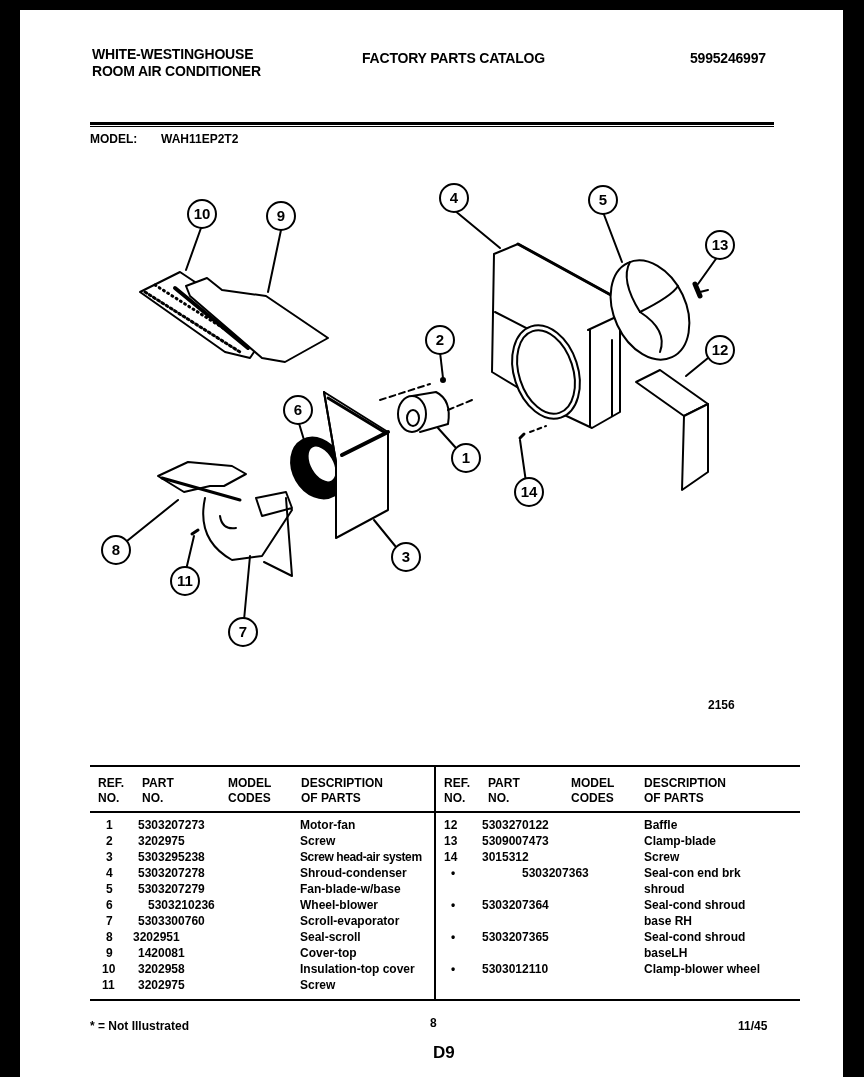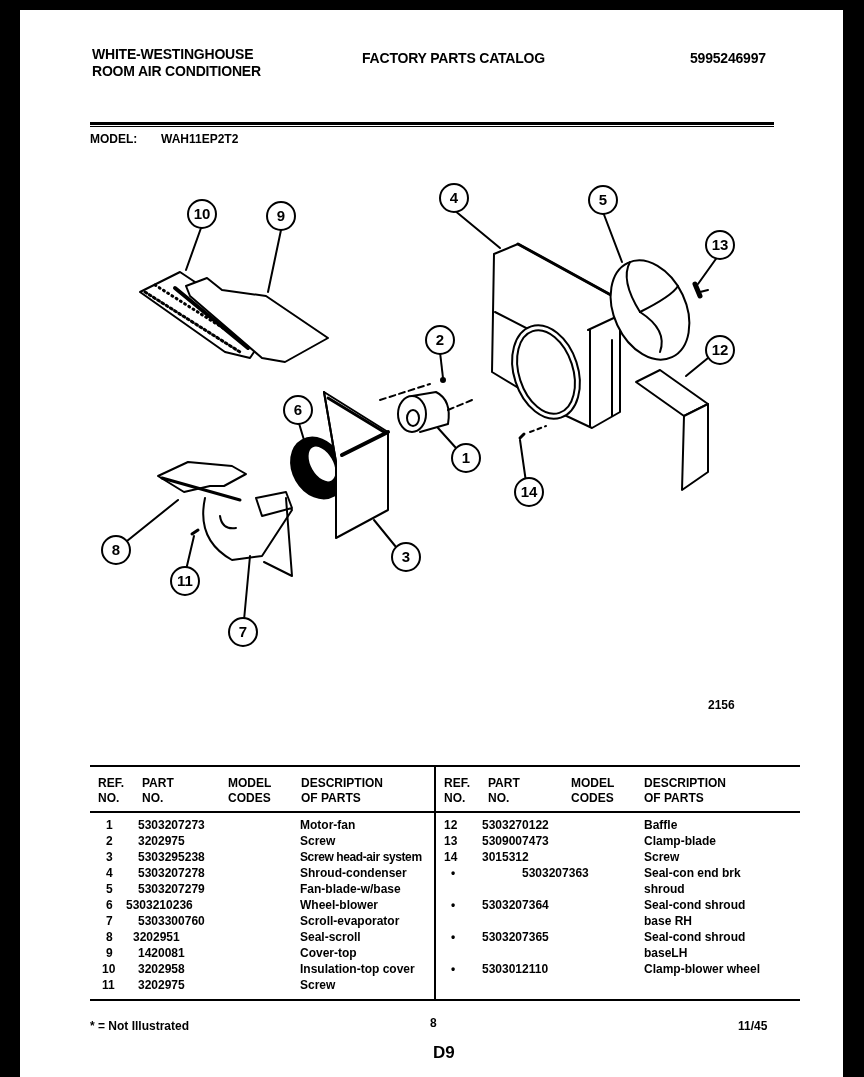--- a/index.html
+++ b/index.html
@@ -226,21 +226,21 @@
       <span class="cell" style="left:118px;">5303207278</span>
       <span class="cell" style="left:280px;">Shroud-condenser</span>
     </div>
     <div class="row" style="top:872px;">
       <span class="cell" style="left:86px;">5</span>
       <span class="cell" style="left:118px;">5303207279</span>
       <span class="cell" style="left:280px;">Fan-blade-w/base</span>
     </div>
     <div class="row" style="top:888px;">
       <span class="cell" style="left:86px;">6</span>
-      <span class="cell" style="left:106px;">5303210236</span>
+      <span class="cell" style="left:128px;">5303210236</span>
       <span class="cell" style="left:280px;">Wheel-blower</span>
     </div>
     <div class="row" style="top:904px;">
       <span class="cell" style="left:86px;">7</span>
       <span class="cell" style="left:118px;">5303300760</span>
       <span class="cell" style="left:280px;">Scroll-evaporator</span>
     </div>
     <div class="row" style="top:920px;">
       <span class="cell" style="left:86px;">8</span>
       <span class="cell" style="left:113px;">3202951</span>

